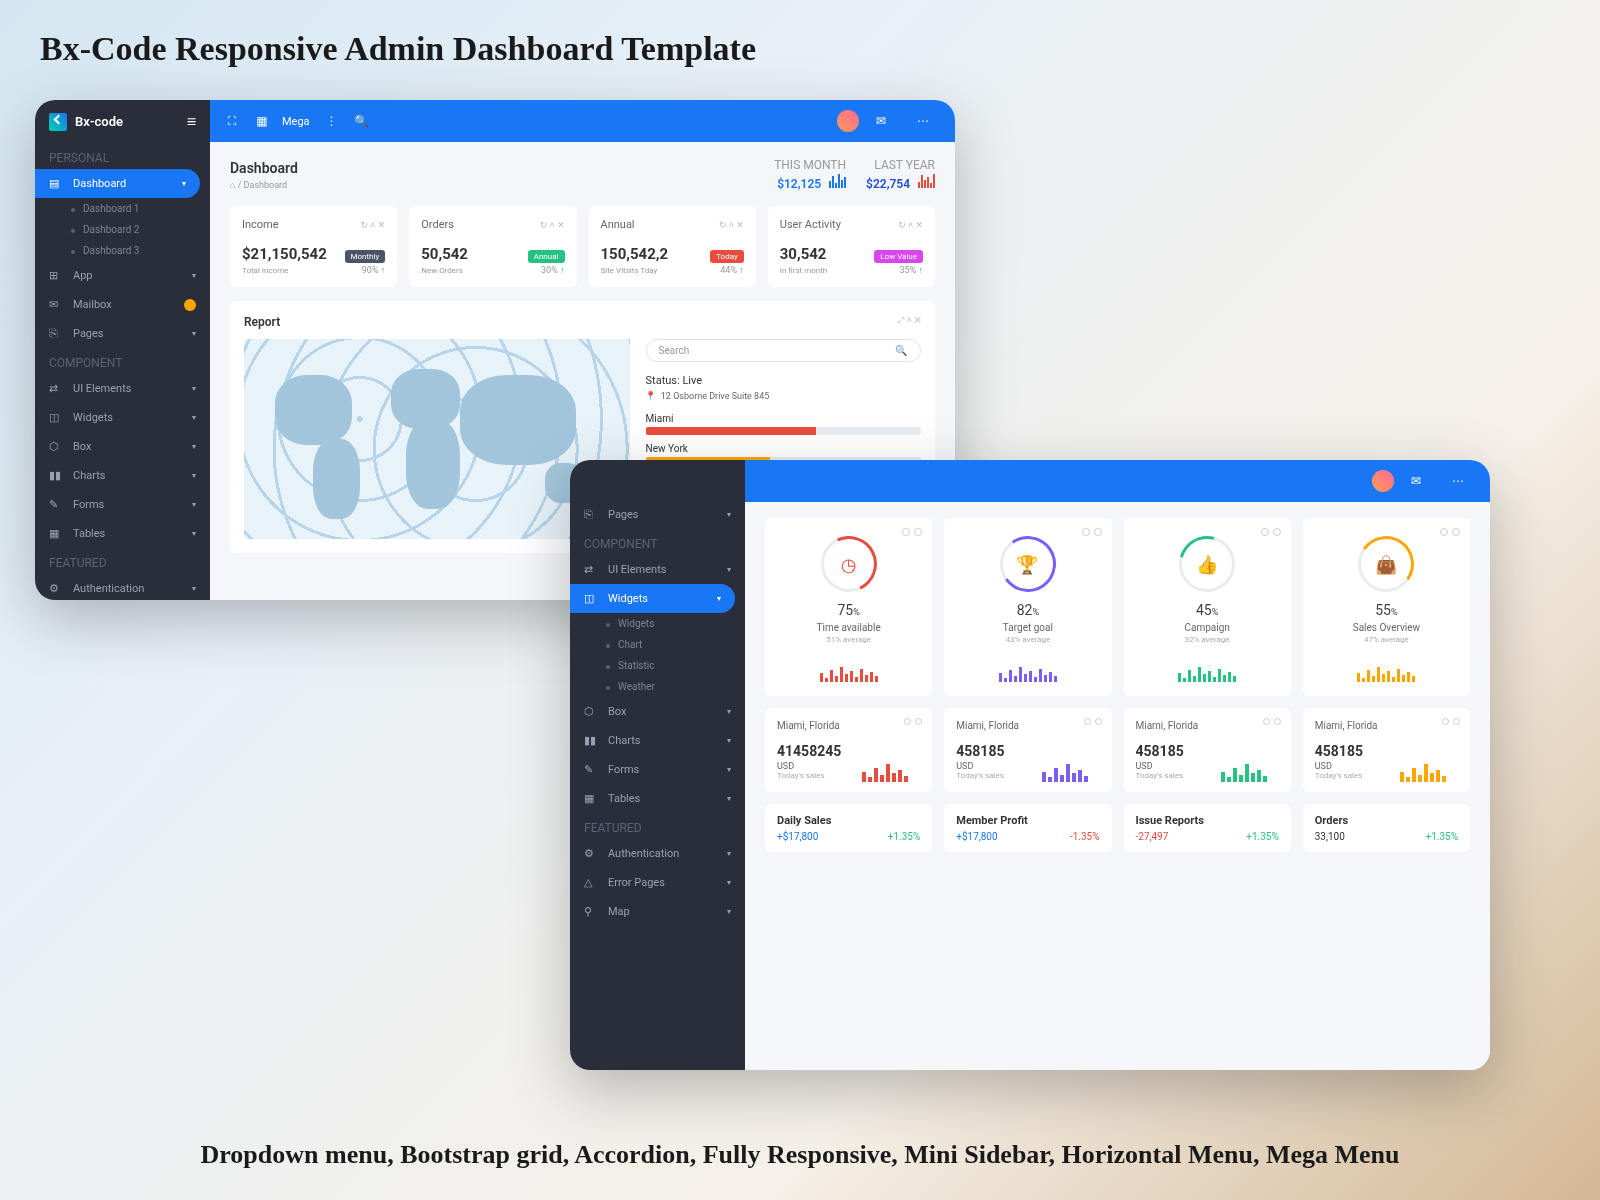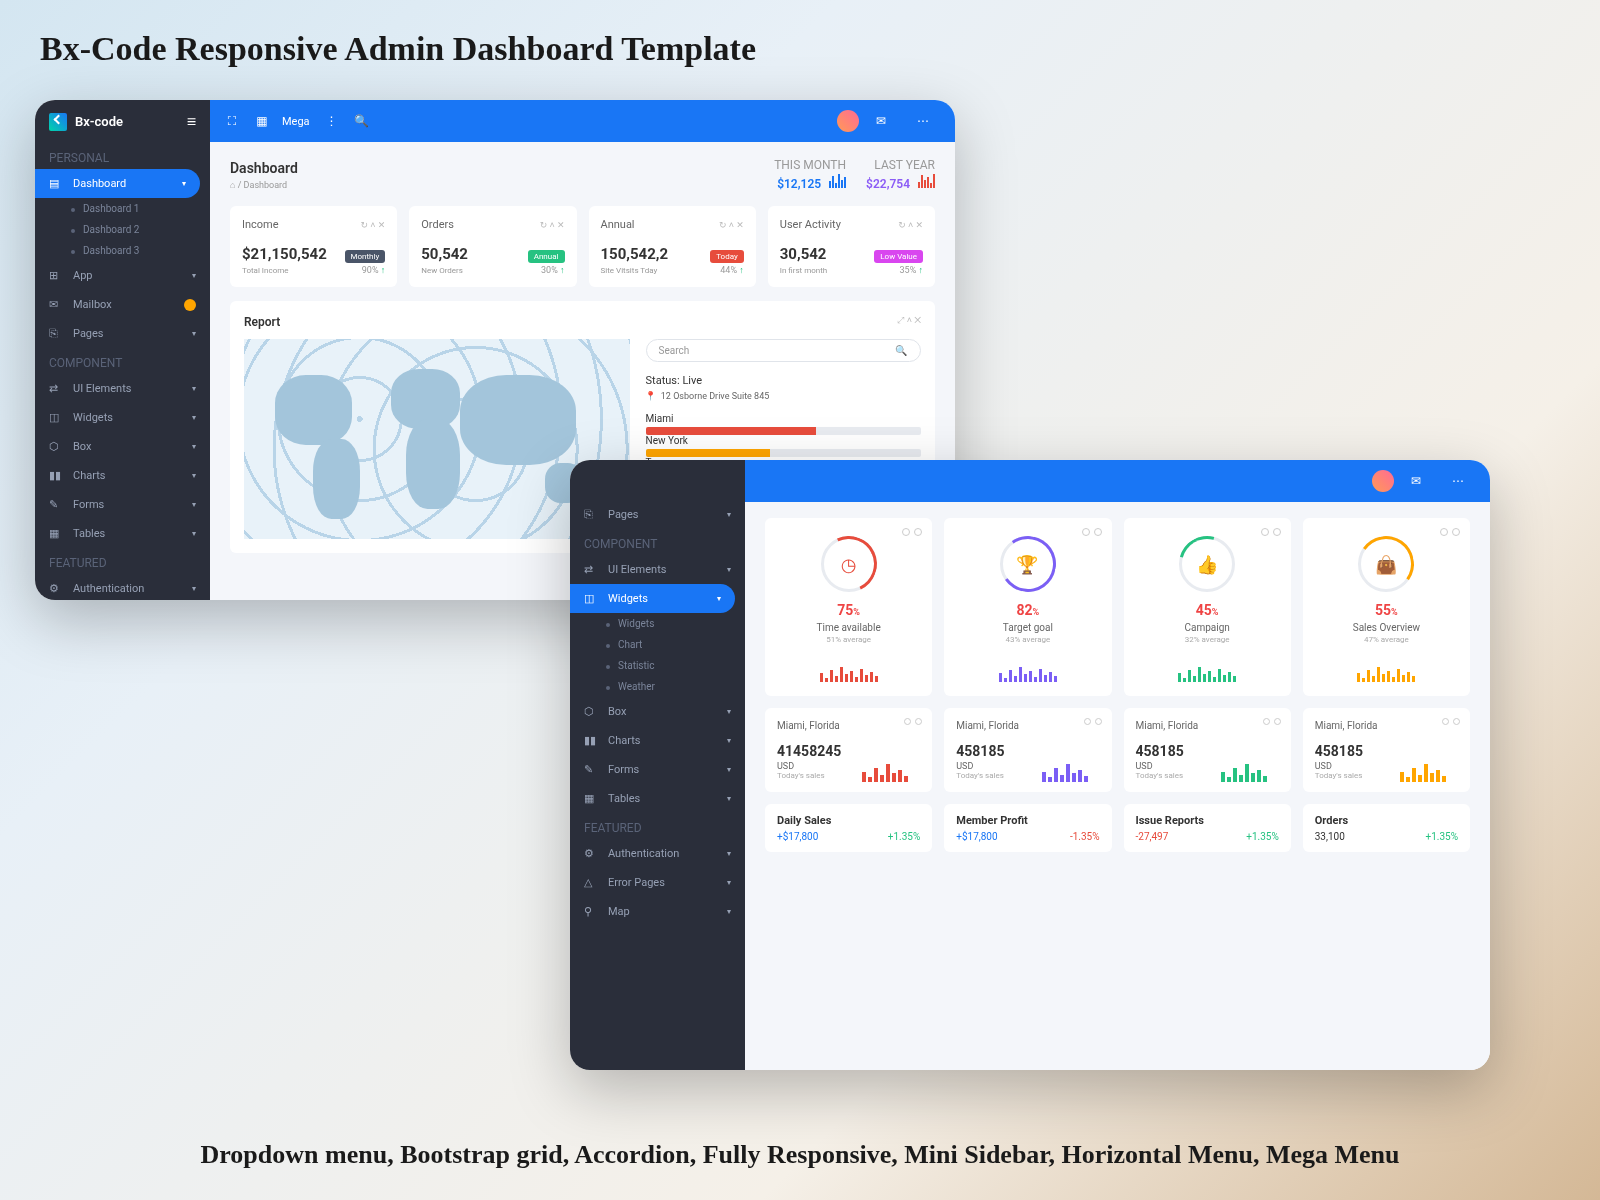--- a/index.html
+++ b/index.html
@@ -47,35 +47,35 @@
 .card-pct{position:absolute;right:12px;bottom:12px;font-size:9px;color:#999}
 .arr-up{color:#26c281}
 .report{background:#fff;border-radius:6px;padding:14px;display:flex;gap:16px}
 .map{flex:1.4;position:relative;height:200px;background:repeating-radial-gradient(circle at 30% 40%,#b8d4e8 0,#b8d4e8 3px,transparent 3px,transparent 40px),repeating-radial-gradient(circle at 60% 55%,#b8d4e8 0,#b8d4e8 3px,transparent 3px,transparent 50px),linear-gradient(#e8f2f9,#e8f2f9)}
 .map-shape{position:absolute;background:#a3c5db;border-radius:40%}
 .rside{flex:1}
 .srch{border:1px solid #e0e4ea;border-radius:16px;padding:5px 12px;font-size:10px;color:#999;margin-bottom:12px;display:flex;align-items:center}
 .status{font-size:11px;color:#333;margin-bottom:4px}
 .addr{font-size:9px;color:#666;margin-bottom:12px}
 .pin{color:#e74c3c;margin-right:4px}
-.city{font-size:10px;color:#333;margin-bottom:3px;}
+.city{font-size:10px;color:#333;margin-bottom:3px;margin-top:8px}
 .bar{height:8px;background:#e8ebf0;border-radius:2px;overflow:hidden}
 .barfill{height:100%}
 .wcards{display:flex;gap:12px;margin-bottom:12px}
 .wcard{background:#fff;border-radius:6px;padding:14px;flex:1;text-align:center;position:relative}
 .wdots{position:absolute;top:10px;right:10px;display:flex;gap:4px}
 .wdots span{width:8px;height:8px;border:1px solid #ccc;border-radius:50%}
 .ring{width:56px;height:56px;border-radius:50%;margin:4px auto 10px;display:flex;align-items:center;justify-content:center;font-size:18px;position:relative}
 .ring::before{content:"";position:absolute;inset:0;border-radius:50%;border:3px solid #e8ebf0}
 .ring::after{content:"";position:absolute;inset:0;border-radius:50%;border:3px solid transparent}
 .ring.r1::after{border-top-color:#e74c3c;border-right-color:#e74c3c;transform:rotate(20deg)}
 .ring.r2::after{border-top-color:#7b5ff5;border-right-color:#7b5ff5;border-bottom-color:#7b5ff5;transform:rotate(10deg)}
 .ring.r3::after{border-top-color:#26c281;transform:rotate(-30deg)}
 .ring.r4::after{border-top-color:#ffa500;border-right-color:#ffa500;transform:rotate(-10deg)}
-.wpct{font-size:14px;font-weight:700;color:#ef4444}
+.wpct{font-size:14px;font-weight:400;color:#404040}
 .wpct small{font-size:9px}
 .wlabel{font-size:10px;color:#666;margin-top:4px}
 .wavg{font-size:8px;color:#aaa;margin-top:2px}
 .spark{height:30px;margin-top:8px;display:flex;align-items:flex-end;gap:2px;justify-content:center}
 .spark b,.spark i{display:inline-block}
 .loc-cards{display:flex;gap:12px;margin-bottom:12px}
 .lcard{background:#fff;border-radius:6px;padding:12px;flex:1;position:relative}
 .lloc{font-size:10px;color:#666;margin-bottom:12px}
 .ldots{position:absolute;top:10px;right:10px;display:flex;gap:4px}
 .ldots span{width:7px;height:7px;border:1px solid #ccc;border-radius:50%}
@@ -194,21 +194,21 @@
                 <b style="height:7px"></b>
                 <b style="height:12px"></b>
                 <b style="height:5px"></b>
                 <b style="height:14px"></b>
                 <b style="height:8px"></b>
                 <b style="height:11px"></b>
               </span>
           </div>
           <div>
             <div class="stat-lbl">LAST YEAR</div>
-            <span class="stat-val" style="color:#8b5cf6">$22,754</span>
+            <span class="stat-val" style="color:#1d4ed8">$22,754</span>
             <span class="mini-bars" style="color:#e74c3c">
                 <b style="height:6px"></b>
                 <b style="height:13px"></b>
                 <b style="height:8px"></b>
                 <b style="height:11px"></b>
                 <b style="height:5px"></b>
                 <b style="height:14px"></b>
               </span>
           </div>
         </div>

